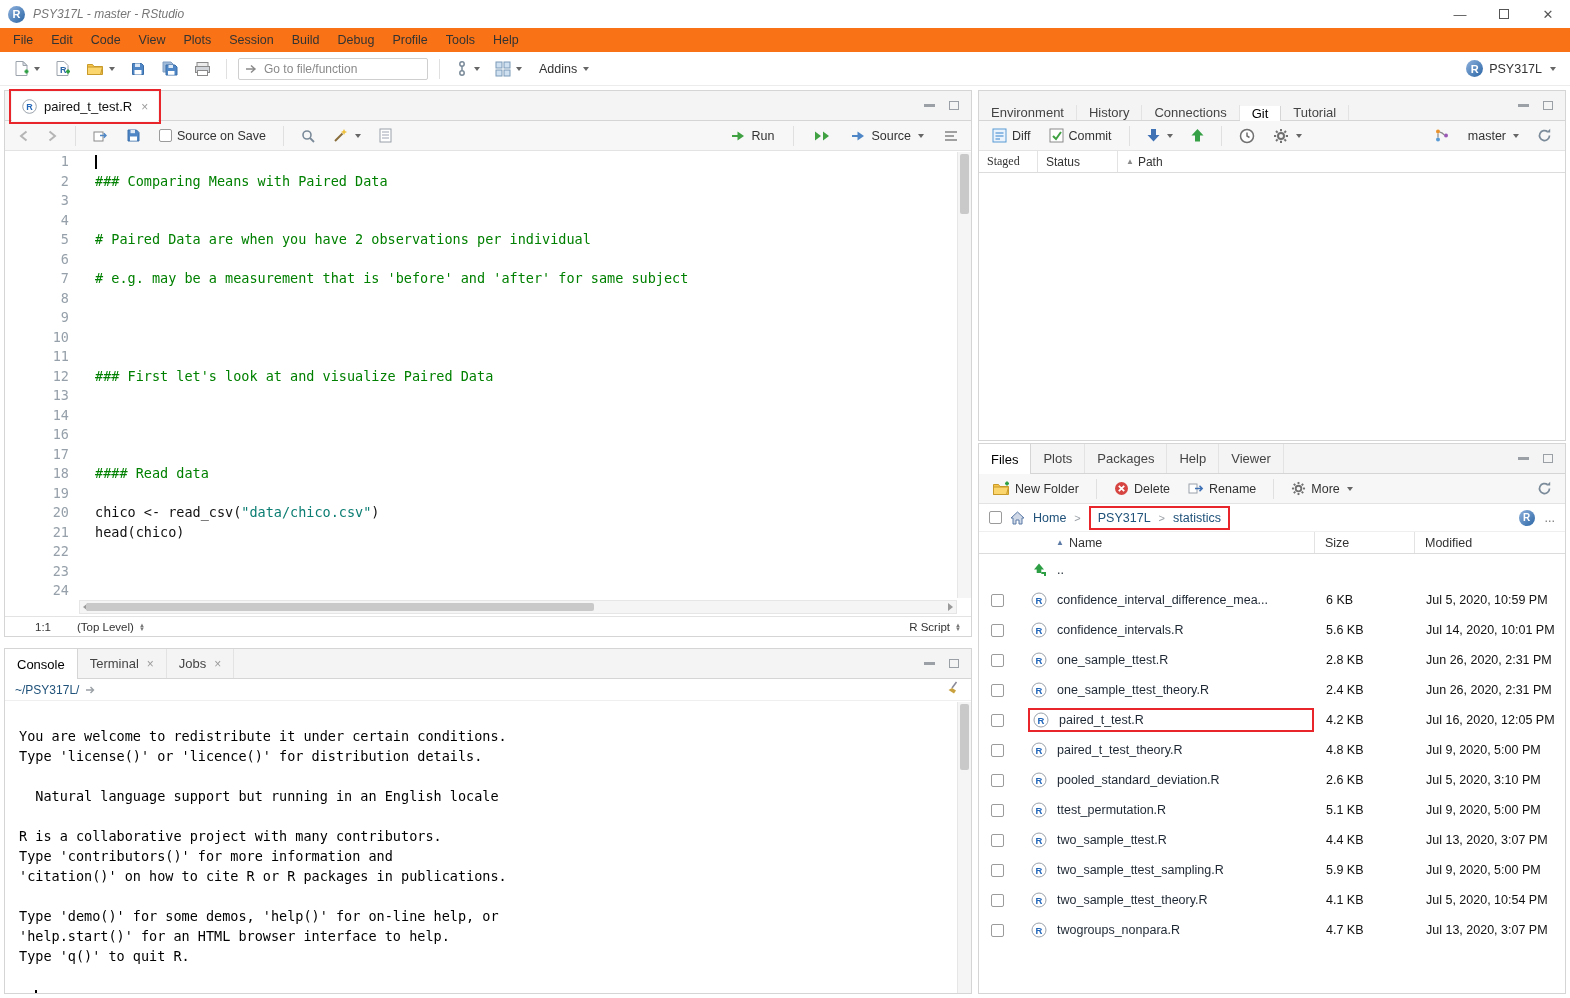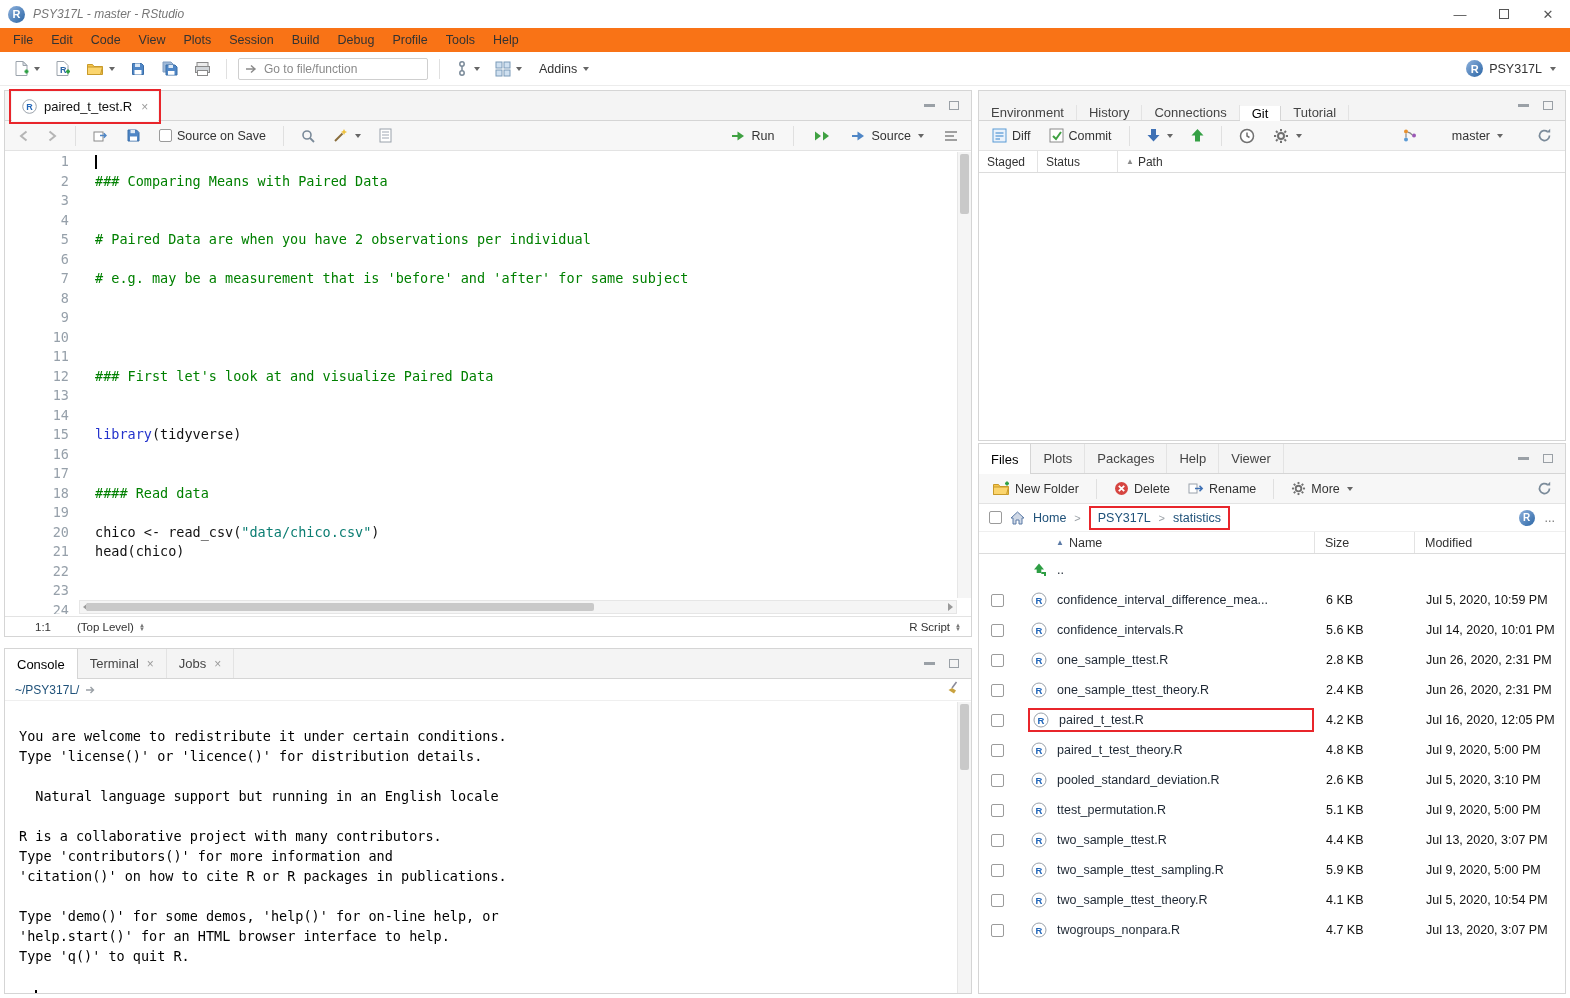--- a/index.html
+++ b/index.html
@@ -80,21 +80,21 @@
   .console-vscroll { position:absolute; top:53px; bottom:0; right:0; width:14px; background:#f5f5f5; border-left:1px solid #e6e6e6; }
   .console-vscroll .v-thumb { height:66px; }
   .broom { margin-left:auto; }
 
   
   .grid-header { height:22px; display:flex; align-items:center; font-size:12px; color:#333; border-bottom:1px solid #dcdcdc; background:#fff; }
   .gh-cell { padding:0 8px; height:100%; display:flex; align-items:center; gap:4px; }
   .gh-border { border-left:1px solid #e3e3e3; }
   .sort-tri { font-size:8px; color:#8a8a8a; }
   .git-body { position:absolute; top:83px; left:0; right:0; bottom:0; background:#fff; }
-  .git-right { margin-left:auto; display:flex; align-items:center; gap:24px; }
+  .git-right { margin-left:auto; display:flex; align-items:center; gap:8px; }
 
   
   .breadcrumb { height:28px; display:flex; align-items:center; gap:8px; padding:0 10px; font-size:12.5px; color:#333; border-bottom:1px solid #efefef; }
   .crumb-sep { color:#9aa0a6; font-size:11px; }
   .crumb-hl { display:flex; align-items:center; gap:8px; border:2px solid #e8252b; padding:3px 7px; margin:-3px 0; }
   .bc-right { margin-left:auto; display:flex; align-items:center; gap:10px; color:#777; }
   .checkbox { width:13px; height:13px; border:1px solid #9b9b9b; border-radius:2px; background:#fff; flex:0 0 auto; }
   .files-header { height:22px; display:flex; align-items:center; font-size:12.5px; color:#333; border-bottom:1px solid #dcdcdc; }
   .fh-blank { flex:0 0 52px; }
   .fh-name { flex:0 0 283px; display:flex; align-items:center; gap:5px; padding-left:25px; height:100%; }
@@ -331,21 +331,20 @@
         <div class="code-line"><span class="gutter-num">5</span><span class="code-text"><span class="seg-comment"># Paired Data are when you have 2 observations per individual</span></span></div>
         <div class="code-line"><span class="gutter-num">6</span><span class="code-text"></span></div>
         <div class="code-line"><span class="gutter-num">7</span><span class="code-text"><span class="seg-comment"># e.g. may be a measurement that is 'before' and 'after' for same subject</span></span></div>
         <div class="code-line"><span class="gutter-num">8</span><span class="code-text"></span></div>
         <div class="code-line"><span class="gutter-num">9</span><span class="code-text"></span></div>
         <div class="code-line"><span class="gutter-num">10</span><span class="code-text"></span></div>
         <div class="code-line"><span class="gutter-num">11</span><span class="code-text"></span></div>
         <div class="code-line"><span class="gutter-num">12</span><span class="code-text"><span class="seg-comment">### First let's look at and visualize Paired Data</span></span></div>
         <div class="code-line"><span class="gutter-num">13</span><span class="code-text"></span></div>
         <div class="code-line"><span class="gutter-num">14</span><span class="code-text"></span></div>
-        <div class="code-line"><span class="gutter-num">15</span><span class="code-text"><span class="seg-keyword">library</span><span class="seg-plain">(tidyverse)</span></span></div>
         <div class="code-line"><span class="gutter-num">16</span><span class="code-text"></span></div>
         <div class="code-line"><span class="gutter-num">17</span><span class="code-text"></span></div>
         <div class="code-line"><span class="gutter-num">18</span><span class="code-text"><span class="seg-comment">#### Read data</span></span></div>
         <div class="code-line"><span class="gutter-num">19</span><span class="code-text"></span></div>
         <div class="code-line"><span class="gutter-num">20</span><span class="code-text"><span class="seg-plain">chico &lt;- read_csv(</span><span class="seg-string">"data/chico.csv"</span><span class="seg-plain">)</span></span></div>
         <div class="code-line"><span class="gutter-num">21</span><span class="code-text"><span class="seg-plain">head(chico)</span></span></div>
         <div class="code-line"><span class="gutter-num">22</span><span class="code-text"></span></div>
         <div class="code-line"><span class="gutter-num">23</span></div>
         <div class="code-line"><span class="gutter-num">24</span><span class="code-text"></span></div>
       </div>
@@ -522,21 +521,21 @@
         </span>
         <span class="ptb-btn">
           <svg width="15" height="15" viewBox="0 0 15 15">
               <path d="M12.5 7.5 a5 5 0 1 1 -1.8 -3.8" fill="none" stroke="#7a8a99" stroke-width="1.7"></path>
               <path d="M13.2 0.8 v3.8 h-3.8 z" fill="#7a8a99"></path>
             </svg>
         </span>
       </span>
     </div>
     <div class="grid-header">
-      <span class="gh-cell" style="flex:0 0 58px;">Staged</span>
+      <span class="gh-cell" style="flex:0 0 58px;font-family:Liberation Serif, serif;">Staged</span>
       <span class="gh-cell gh-border" style="flex:0 0 80px;">Status</span>
       <span class="gh-cell gh-border" style="flex:1;">
         <span class="sort-tri">▲</span>
         <span>Path</span>
       </span>
     </div>
     <div class="git-body"></div>
   </div>
 
   <div class="pane files-pane">

